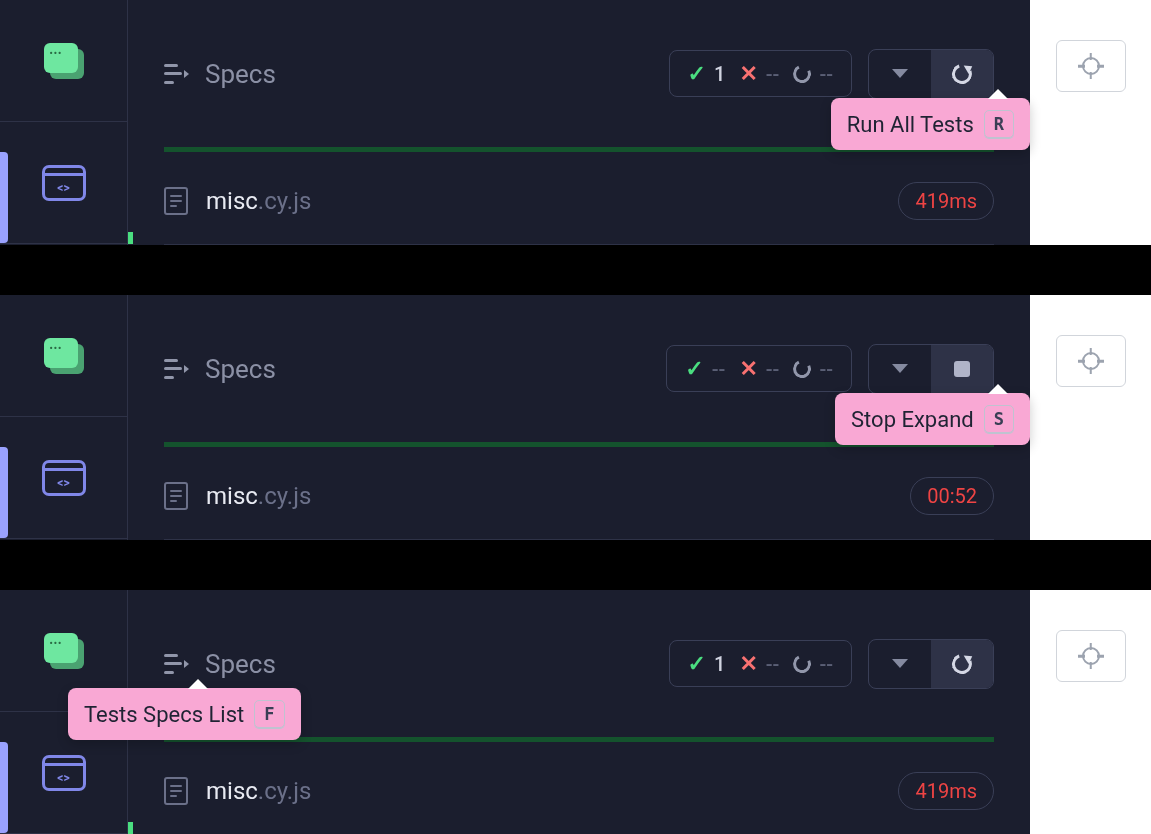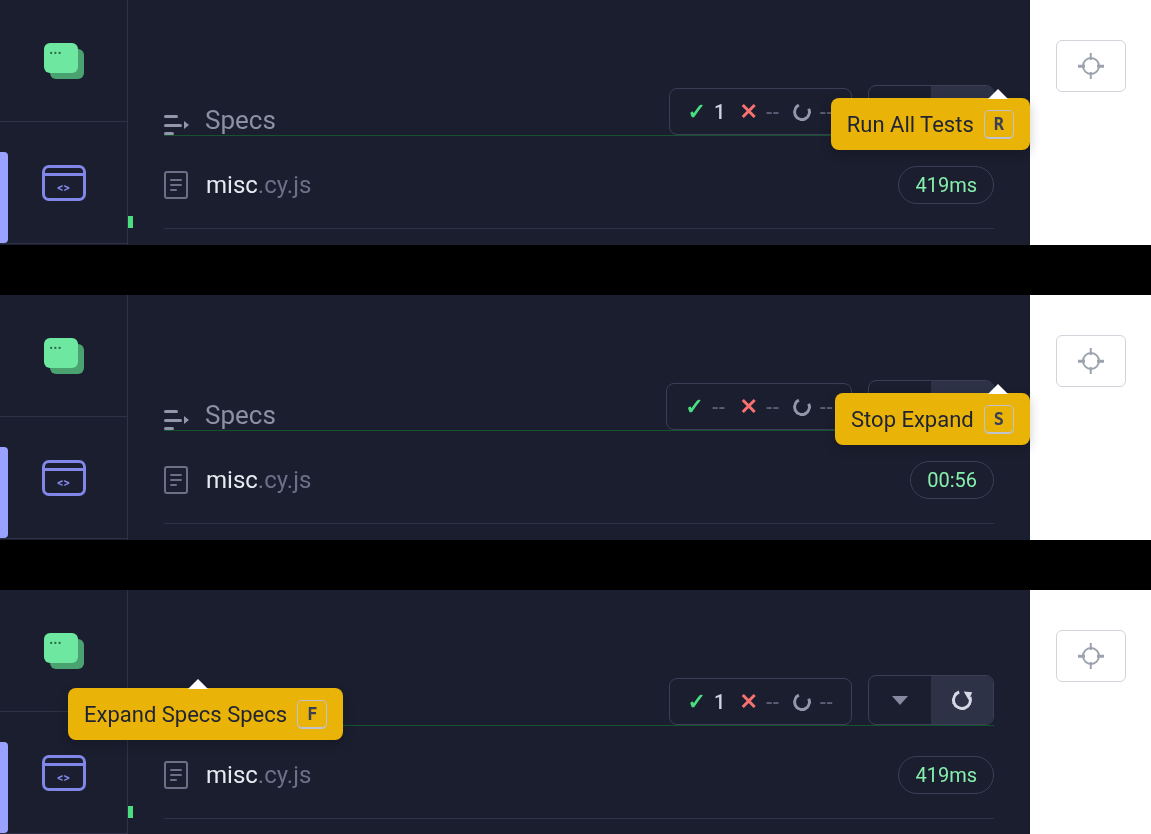--- a/index.html
+++ b/index.html
@@ -81,23 +81,23 @@
       font-weight:bold;
     }
 
     .main {
       flex: 1;
       padding: 0 36px;
       position: relative;
     }
     .header-row {
       display: flex;
-      align-items: flex-end;
-      height: 136px;
-      border-bottom: 1px solid #14532d;
+      align-items: center;
+      height: 152px;
+      border-bottom: 5px solid #14532d;
     }
     .expand-icon {
       color: #9196aa;
       font-size: 20px;
       margin-right: 16px;
       display:flex;
       flex-direction:column;
       gap:3px;
     }
     .expand-icon .l1 { width:14px; height:3px; background:#9196aa; border-radius:2px;}
@@ -181,21 +181,21 @@
       justify-content:center;
       gap:3px;
       padding: 0 4px;
     }
     .file-icon .fl { height:2px; background:#6b7089; border-radius:1px;}
     .file-icon .fl.s { width:60%;}
     .spec-name { font-size:24px; }
     .spec-name .nm { color:#e8eaf2; font-weight:400;}
     .spec-name .ext { color:#6b7089; }
     .duration {
-      color:#86efac;
+      color:#ef4444;
       border:1px solid #3a3f57;
       border-radius: 20px;
       padding: 6px 16px;
       font-size:20px;
     }
     .green-marker {
       position:absolute;
       left:-36px;
       bottom:0;
       width:5px;
@@ -225,21 +225,21 @@
     }
     .crosshair .ring { position:absolute; inset:3px; border:2.5px solid #9ca3af; border-radius:50%;}
     .crosshair .t { position:absolute; background:#9ca3af; }
     .crosshair .tv1 { width:2.5px; height:7px; left:50%; top:-1px; transform:translateX(-50%);}
     .crosshair .tv2 { width:2.5px; height:7px; left:50%; bottom:-1px; transform:translateX(-50%);}
     .crosshair .th1 { height:2.5px; width:7px; top:50%; left:-1px; transform:translateY(-50%);}
     .crosshair .th2 { height:2.5px; width:7px; top:50%; right:-1px; transform:translateY(-50%);}
 
     .tooltip {
       position: absolute;
-      background: #eab308;
+      background: #f9a8d4;
       color: #1f2333;
       padding: 12px 16px;
       border-radius: 8px;
       box-shadow: 0 4px 12px rgba(0,0,0,0.2);
       display: flex;
       align-items: center;
       gap: 10px;
       font-size: 22px;
       font-weight: 400;
       z-index: 10;
@@ -405,21 +405,21 @@
       </div>
     </div>
     <div class="spec-row">
       <div class="file-icon">
           <div class="fl"></div>
           <div class="fl"></div>
           <div class="fl s"></div>
         </div>
       <div class="spec-name"><span class="nm">misc</span><span class="ext">.cy.js</span></div>
       <div class="spacer"></div>
-      <div class="duration">00:56</div>
+      <div class="duration">00:52</div>
     </div>
     <div class="tooltip arrow-top t2">
       <span>Stop Expand</span>
       <span class="key">S</span>
     </div>
   </div>
   <div class="right-col">
     <div class="target-btn">
       <div class="crosshair">
         <div class="ring"></div>
@@ -487,21 +487,21 @@
       <div class="file-icon">
           <div class="fl"></div>
           <div class="fl"></div>
           <div class="fl s"></div>
         </div>
       <div class="spec-name"><span class="nm">misc</span><span class="ext">.cy.js</span></div>
       <div class="spacer"></div>
       <div class="duration">419ms</div>
     </div>
     <div class="tooltip arrow-top t3">
-      <span>Expand Specs Specs</span>
+      <span>Tests Specs List</span>
       <span class="key">F</span>
     </div>
   </div>
   <div class="right-col">
     <div class="target-btn">
       <div class="crosshair">
         <div class="ring"></div>
           <div class="t tv1"></div>
           <div class="t tv2"></div>
           <div class="t th1"></div>

